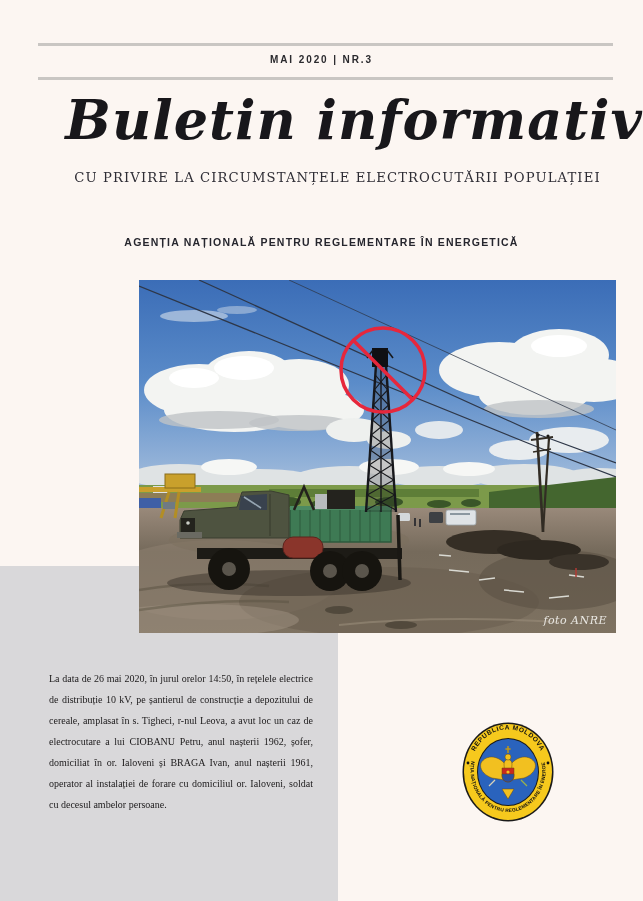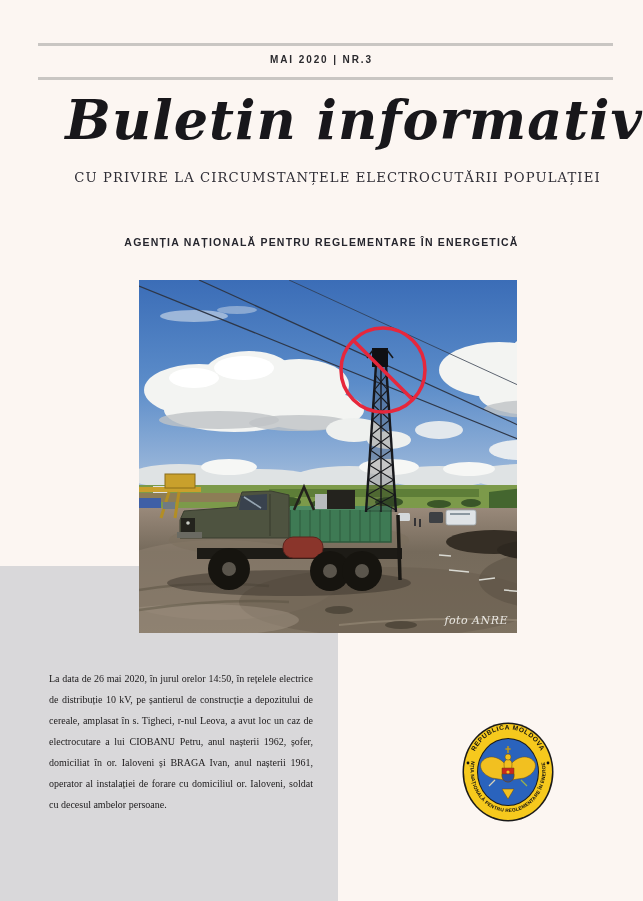--- a/index.html
+++ b/index.html
@@ -23,21 +23,21 @@
               font-family:"DejaVu Serif", serif; font-size:13.2px; font-weight:500;
               letter-spacing:1.1px; color:#2e2d35; line-height:18.5px;padding-left:32px; }
 
   .agency { position:absolute; top:236px; left:0; width:100%; text-align:center;
             font-family:"Liberation Sans", sans-serif; font-size:10.5px; font-weight:700;
             letter-spacing:1.2px; color:#26262e; }
 
   .gray-panel { position:absolute; left:0; top:566px; width:338px; height:335px;
                 background:#d9d8da; z-index:1; }
 
-  .photo { position:absolute; left:139px; top:280px; width:378px; height:353px;
+  .photo { position:absolute; left:139px; top:280px; width:477px; height:353px;
            z-index:2; overflow:hidden; }
   .photo svg { display:block; }
   .credit { position:absolute; right:9px; bottom:6px; font-family:"DejaVu Serif", serif;
             font-style:italic; font-size:11px; color:#e9e7e2; letter-spacing:0.5px; }
 
   .body-text { position:absolute; left:49px; top:668px; width:264px; z-index:2;
                font-family:"Liberation Serif", serif; font-size:10px; line-height:21px;
                color:#1c1a1b; text-align:justify; }
 
   .seal { position:absolute; left:461px; top:721px; width:94px; height:102px; z-index:2; }

